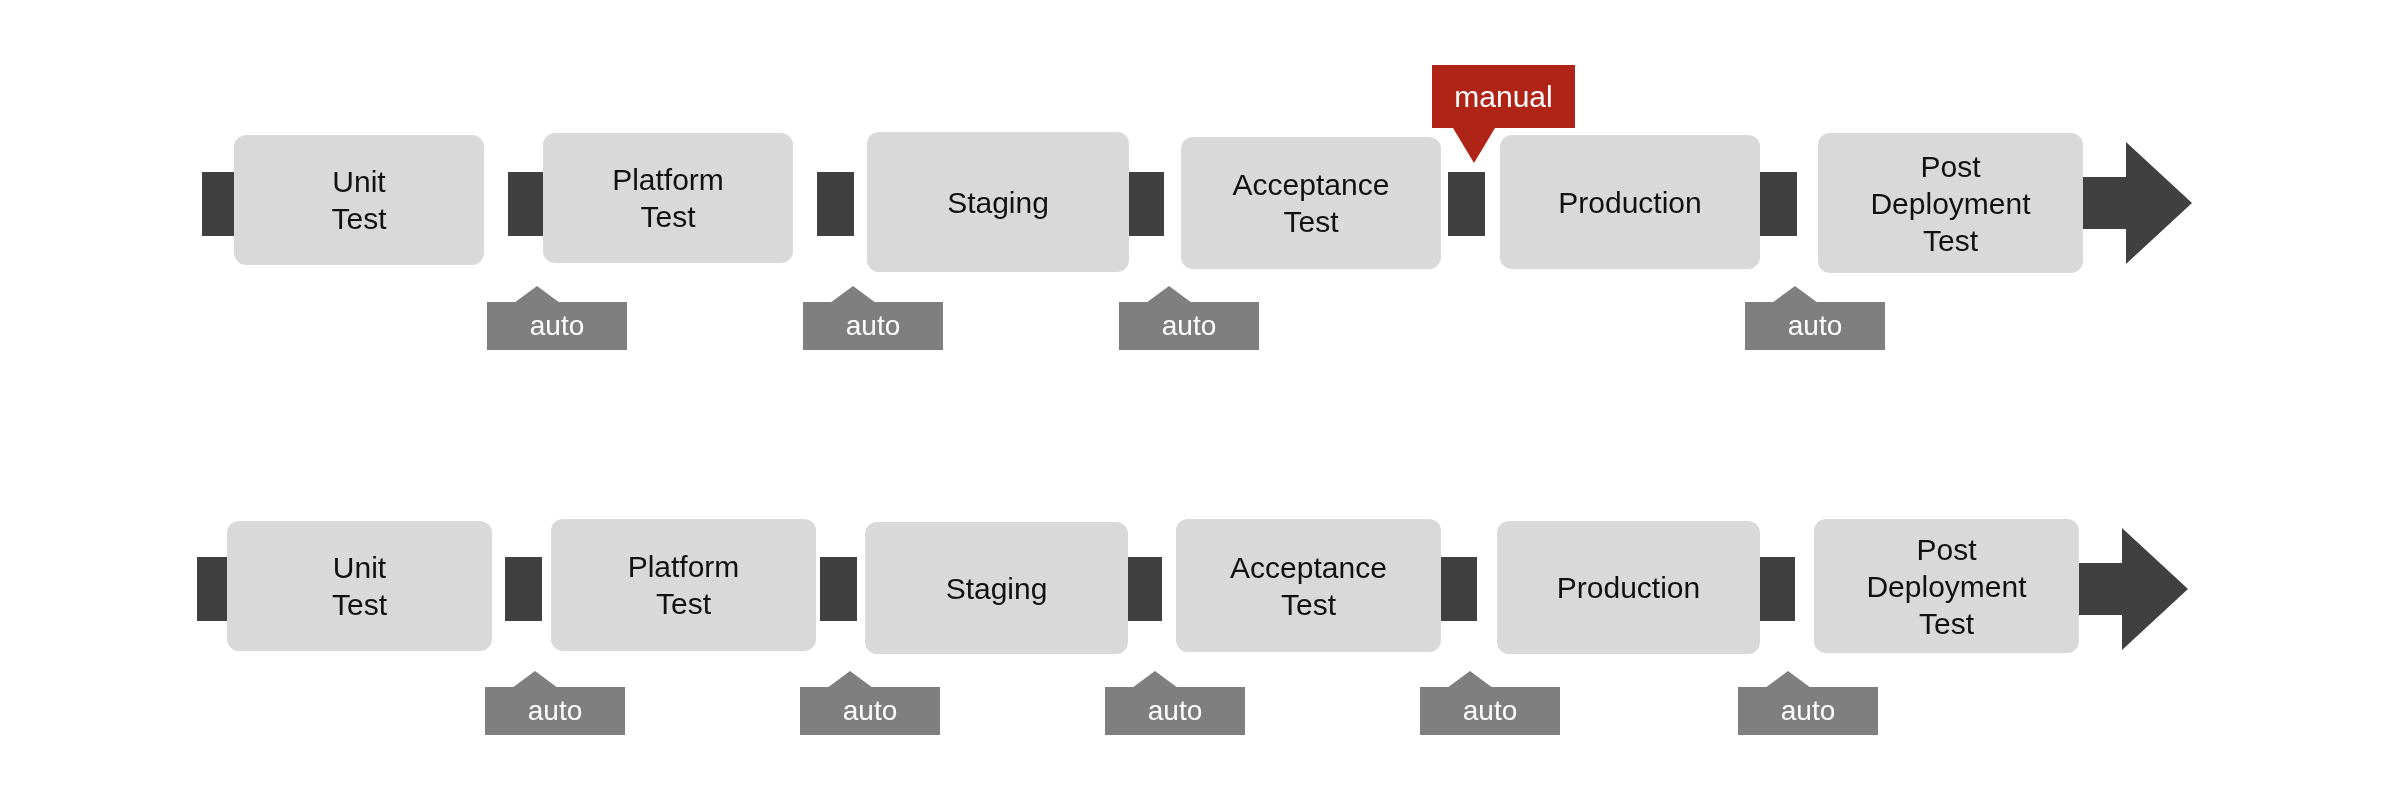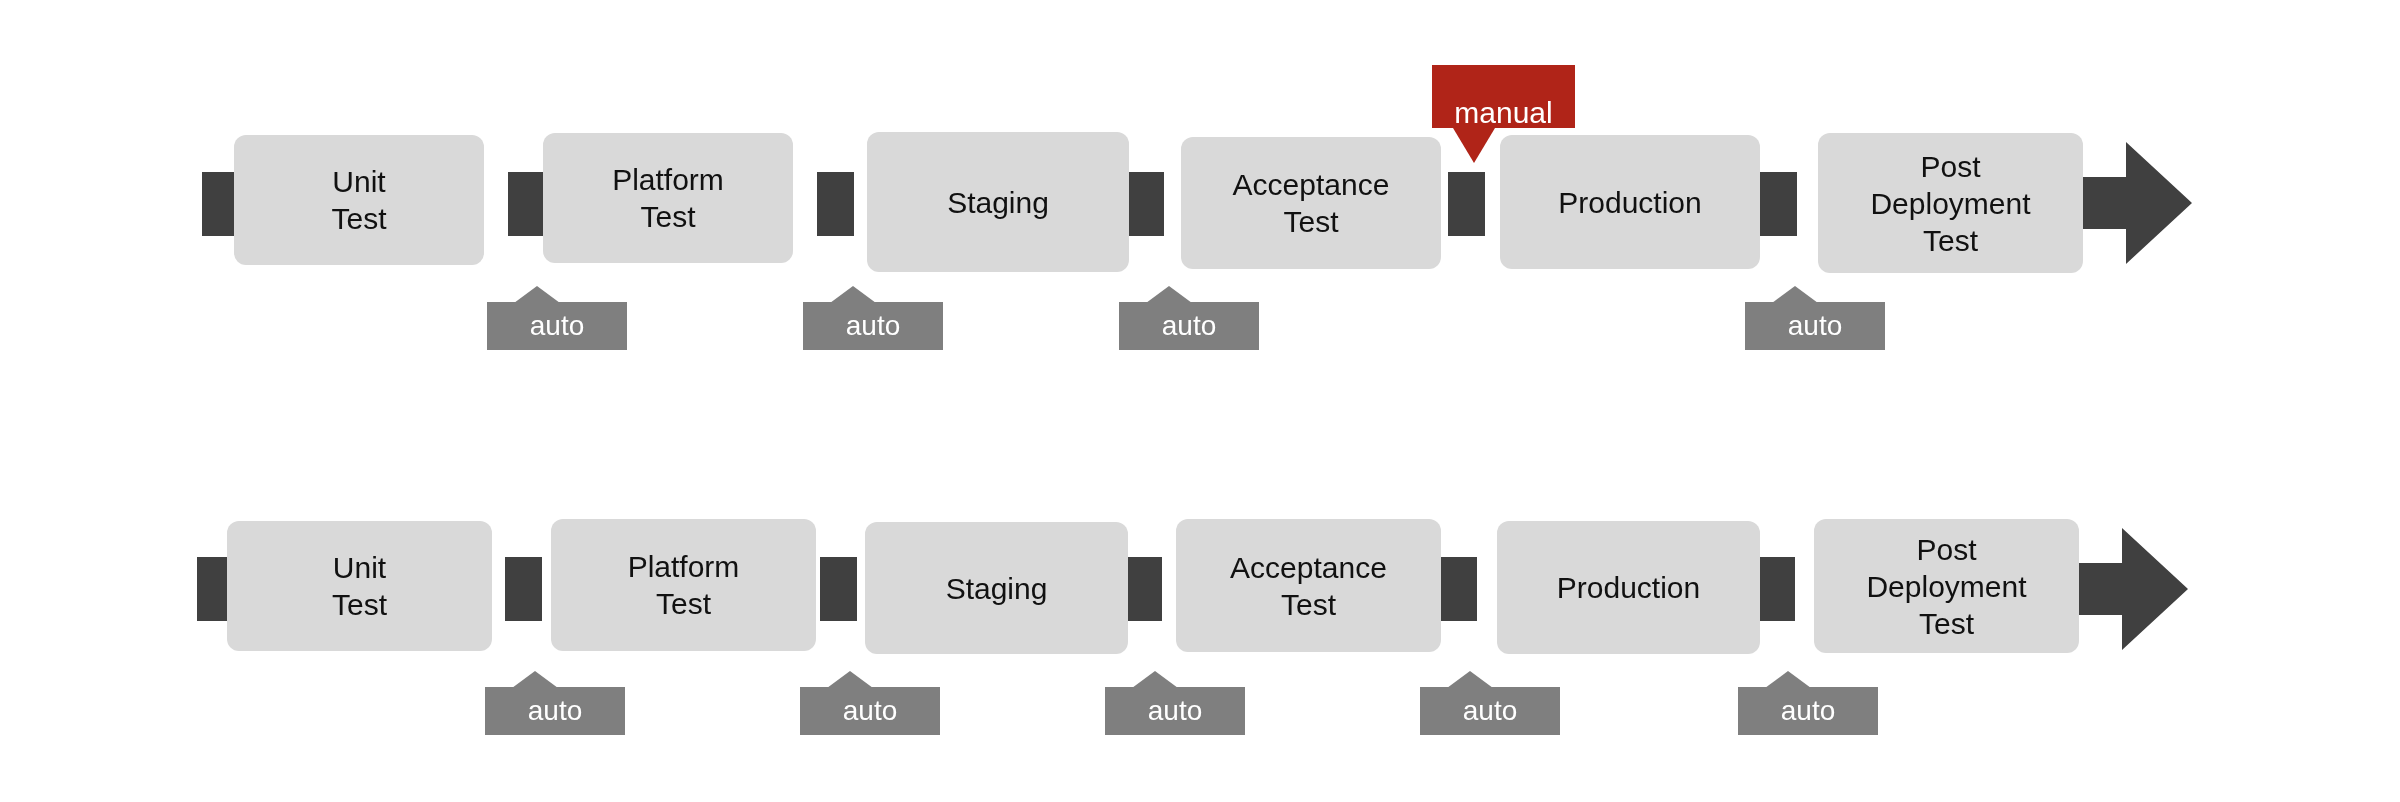--- a/index.html
+++ b/index.html
@@ -101,21 +101,21 @@
     z-index: 6;
   }
   .callout-manual .cbody {
     position: absolute;
     left: 0;
     top: 0;
     width: 100%;
     height: 63px;
     background: #b02418;
     display: flex;
-    align-items: flex-end;
+    align-items: center;
     justify-content: center;
   }
   .callout-manual .ctail {
     position: absolute;
     top: 63px;
     width: 0;
     height: 0;
     border-left: 21px solid transparent;
     border-right: 21px solid transparent;
     border-top: 35px solid #b02418;

